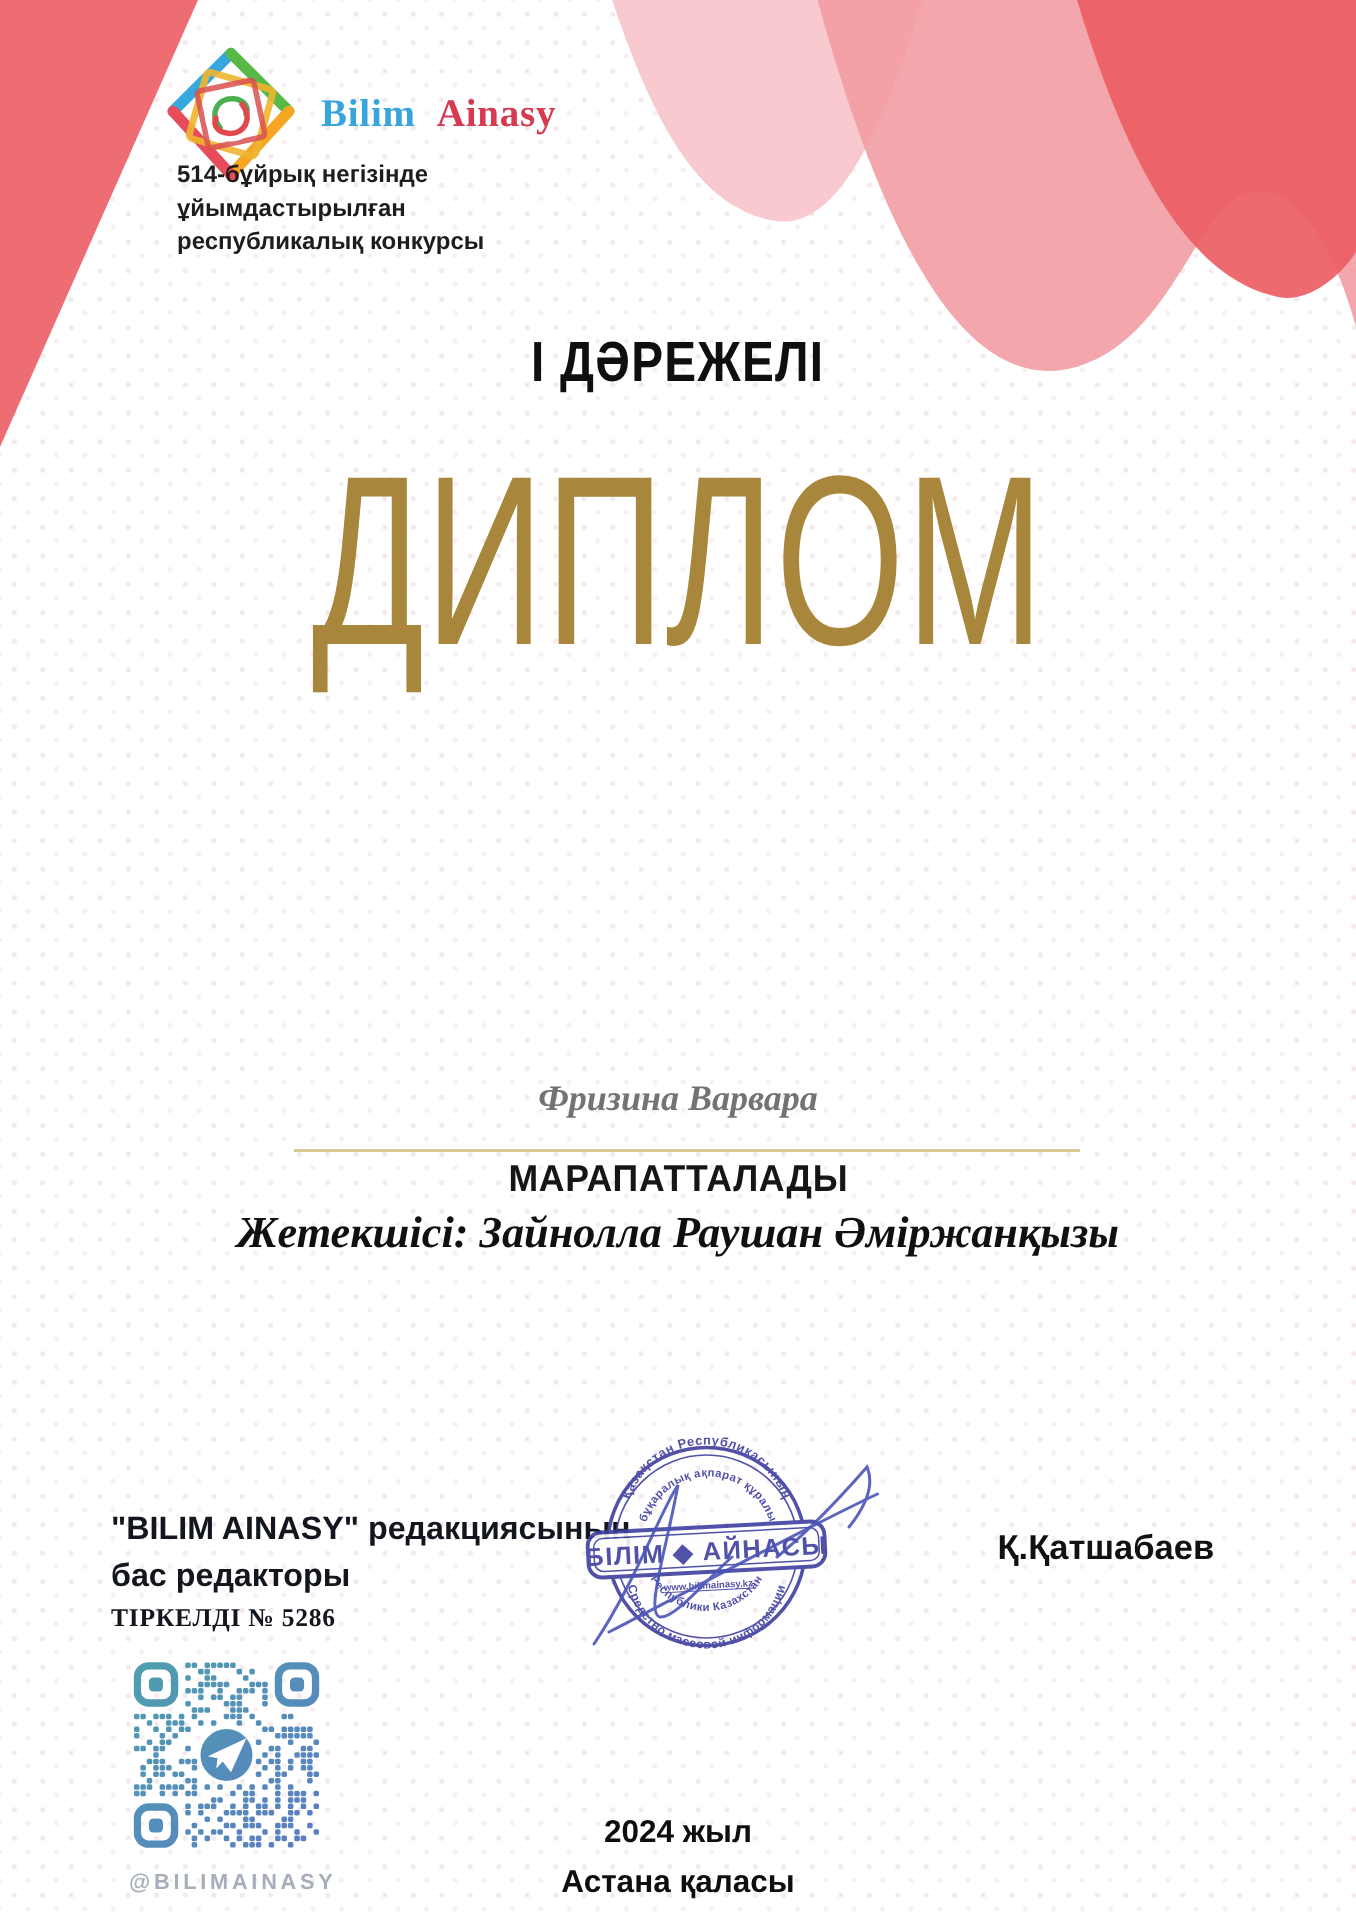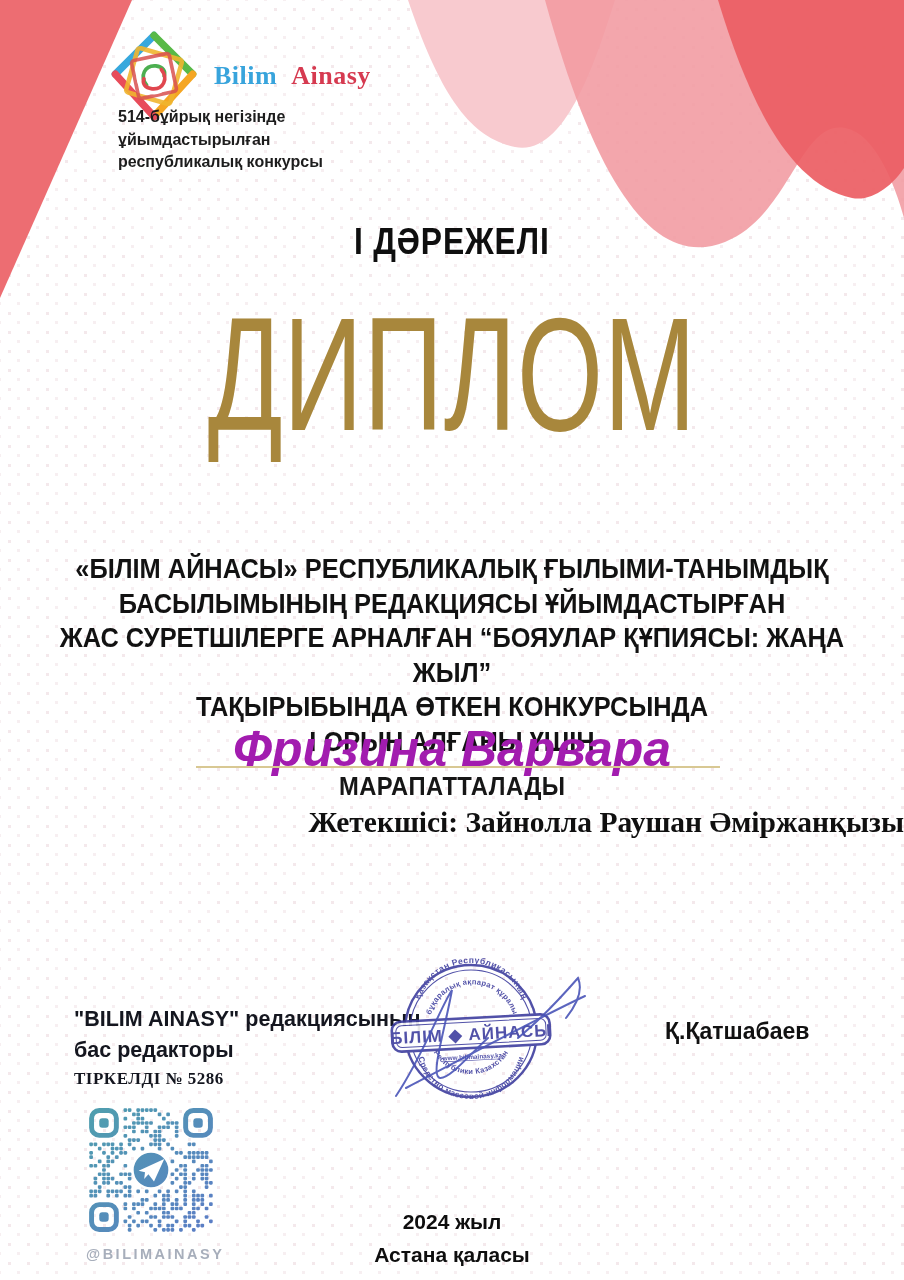--- a/index.html
+++ b/index.html
@@ -29,25 +29,25 @@
 
   .degree{top:221px;font-size:37px;font-weight:bold;letter-spacing:1px;color:#0f0f0f;}
   .degree span{display:inline-block;transform:scale(.86,1.02);}
 
   .diplom{top:296px;font-weight:normal;font-size:158px;line-height:156px;color:#a8873c;}
   .diplom span{display:inline-block;transform:scale(.70,1.02);letter-spacing:1px;}
 
   .body-text{top:552px;font-weight:bold;font-size:27px;line-height:34.5px;color:#121212;}
   .body-text div{transform:scale(.94,1);}
 
-  .recipient{top:720px;font-family:Liberation Sans, sans-serif;font-style:italic;font-weight:bold;font-size:50px;color:#a21caf;}
+  .recipient{top:720px;font-family:Liberation Serif, serif;font-style:italic;font-weight:bold;font-size:24px;color:#737373;}
   .name-rule{left:196px;top:766px;width:524px;height:2px;background:#d8c893;}
   .awarded{top:772px;font-weight:bold;font-size:25px;letter-spacing:.5px;}
   .awarded span{display:inline-block;transform:scale(.95,1);}
-  .supervisor{top:806px;font-family:"Liberation Serif",serif;font-weight:bold;font-size:29.5px;color:#101010;text-align:right;}
+  .supervisor{top:806px;font-family:"Liberation Serif",serif;font-style:italic;font-weight:bold;font-size:29.5px;color:#101010;}
 
   .org-block{left:74px;top:1004px;font-weight:bold;font-size:21.5px;line-height:1.42;color:#14161f;}
   .org-reg{font-family:"Liberation Serif",serif;font-size:17px;margin-top:2px;letter-spacing:.5px;}
   .signer{left:642px;top:1018px;font-weight:bold;font-size:23px;color:#111;margin-left:23px;}
 
   .qr-wrap{left:86px;top:1108px;width:130px;text-align:center;}
   .qr-handle{margin-top:10px;font-weight:bold;font-size:14.5px;letter-spacing:2.5px;color:#a7aebb;}
 
   .footer{top:1206px;font-weight:bold;font-size:21px;line-height:1.55;color:#0e0e0e;}
 
@@ -93,27 +93,20 @@
   </div>
 
   <div class="abs centered degree">
     <span>І ДӘРЕЖЕЛІ</span>
   </div>
 
   <div class="abs centered diplom">
     <span>ДИПЛОМ</span>
   </div>
 
-  <div class="abs centered body-text">
-    <div>«БІЛІМ АЙНАСЫ» РЕСПУБЛИКАЛЫҚ ҒЫЛЫМИ-ТАНЫМДЫҚ</div>
-    <div>БАСЫЛЫМЫНЫҢ РЕДАКЦИЯСЫ ҰЙЫМДАСТЫРҒАН</div>
-    <div>ЖАС СУРЕТШІЛЕРГЕ АРНАЛҒАН “БОЯУЛАР ҚҰПИЯСЫ: ЖАҢА ЖЫЛ”</div>
-    <div>ТАҚЫРЫБЫНДА ӨТКЕН КОНКУРСЫНДА</div>
-    <div>І  ОРЫН АЛҒАНЫ ҮШІН</div>
-  </div>
 
   <div class="abs centered recipient">Фризина Варвара</div>
   <div class="abs name-rule"></div>
   <div class="abs centered awarded">
     <span>МАРАПАТТАЛАДЫ</span>
   </div>
   <div class="abs centered supervisor">Жетекшісі: Зайнолла Раушан Әміржанқызы</div>
 
   <div class="abs org-block">
     <div>"BILIM AINASY" редакциясының</div>

